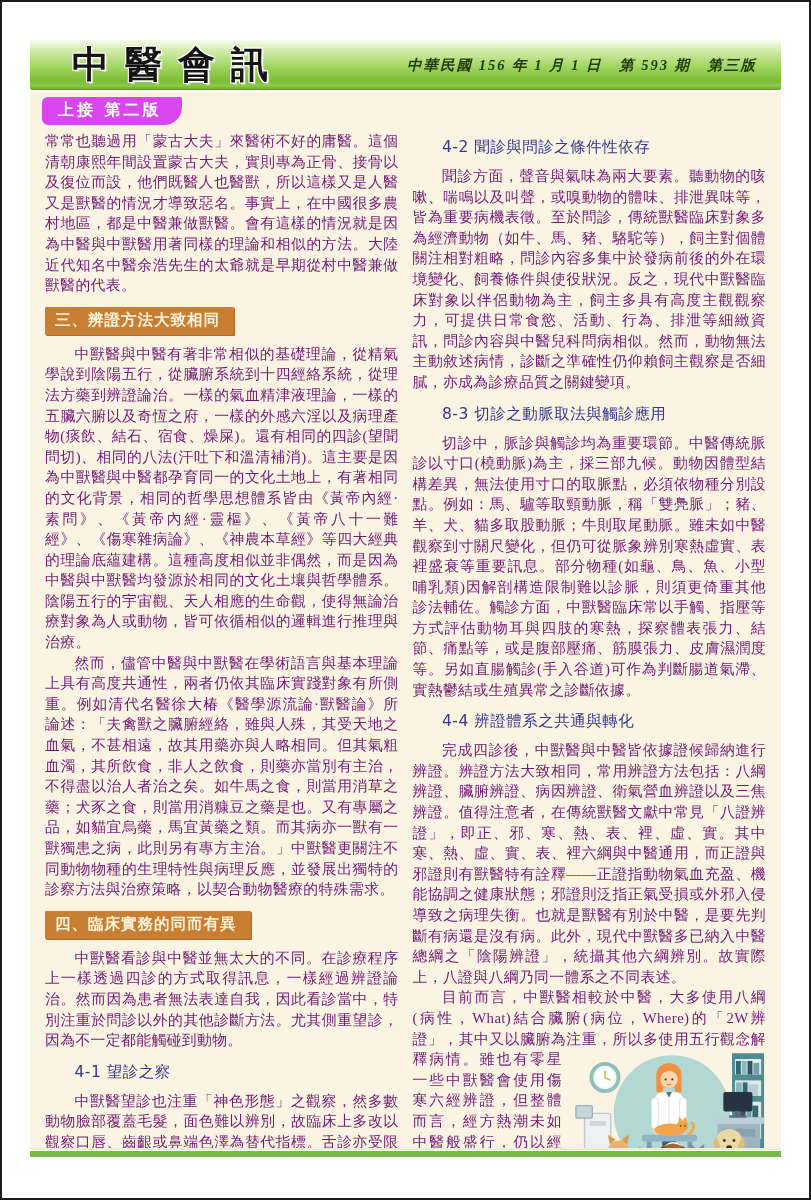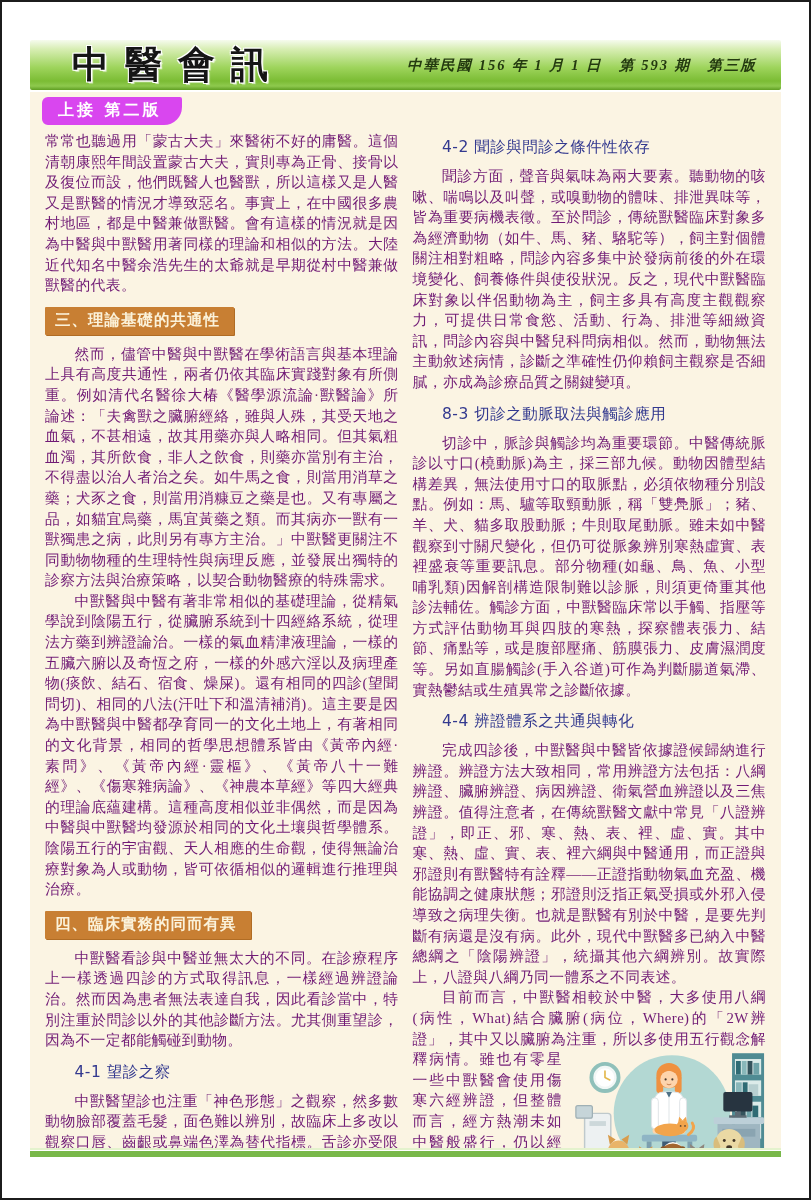--- a/index.html
+++ b/index.html
@@ -98,23 +98,23 @@
   <div class="sheet">
 
     <div class="continuation-tab">上接 第二版</div>
 
     <div class="columns">
 
       <div class="col">
         <p class="body-par">常常也聽過用「蒙古大夫」來醫術不好的庸醫。這個清朝康熙年間設置蒙古大夫，實則專為正骨、接骨以及復位而設，他們既醫人也醫獸，所以這樣又是人醫又是獸醫的情況才導致惡名。事實上，在中國很多農村地區，都是中醫兼做獸醫。會有這樣的情況就是因為中醫與中獸醫用著同樣的理論和相似的方法。大陸近代知名中醫余浩先生的太爺就是早期從村中醫兼做獸醫的代表。</p>
 
         <div>
-          <div class="sec-heading">三、理論基礎的共通性</div>
+          <div class="sec-heading">三、辨證方法大致相同</div>
+          <p class="body-par indent">中獸醫與中醫有著非常相似的基礎理論，從精氣學說到陰陽五行，從臟腑系統到十四經絡系統，從理法方藥到辨證論治。一樣的氣血精津液理論，一樣的五臟六腑以及奇恆之府，一樣的外感六淫以及病理產物(痰飲、結石、宿食、燥屎)。還有相同的四診(望聞問切)、相同的八法(汗吐下和溫清補消)。這主要是因為中獸醫與中醫都孕育同一的文化土地上，有著相同的文化背景，相同的哲學思想體系皆由《黃帝內經·素問》、《黃帝內經·靈樞》、《黃帝八十一難經》、《傷寒雜病論》、《神農本草經》等四大經典的理論底蘊建構。這種高度相似並非偶然，而是因為中醫與中獸醫均發源於相同的文化土壤與哲學體系。陰陽五行的宇宙觀、天人相應的生命觀，使得無論治療對象為人或動物，皆可依循相似的邏輯進行推理與治療。</p>
           <p class="body-par indent">然而，儘管中醫與中獸醫在學術語言與基本理論上具有高度共通性，兩者仍依其臨床實踐對象有所側重。例如清代名醫徐大椿《醫學源流論·獸醫論》所論述：「夫禽獸之臟腑經絡，雖與人殊，其受天地之血氣，不甚相遠，故其用藥亦與人略相同。但其氣粗血濁，其所飲食，非人之飲食，則藥亦當別有主治，不得盡以治人者治之矣。如牛馬之食，則當用消草之藥；犬豕之食，則當用消糠豆之藥是也。又有專屬之品，如貓宜烏藥，馬宜黃藥之類。而其病亦一獸有一獸獨患之病，此則另有專方主治。」中獸醫更關注不同動物物種的生理特性與病理反應，並發展出獨特的診察方法與治療策略，以契合動物醫療的特殊需求。</p>
-          <p class="body-par indent">中獸醫與中醫有著非常相似的基礎理論，從精氣學說到陰陽五行，從臟腑系統到十四經絡系統，從理法方藥到辨證論治。一樣的氣血精津液理論，一樣的五臟六腑以及奇恆之府，一樣的外感六淫以及病理產物(痰飲、結石、宿食、燥屎)。還有相同的四診(望聞問切)、相同的八法(汗吐下和溫清補消)。這主要是因為中獸醫與中醫都孕育同一的文化土地上，有著相同的文化背景，相同的哲學思想體系皆由《黃帝內經·素問》、《黃帝內經·靈樞》、《黃帝八十一難經》、《傷寒雜病論》、《神農本草經》等四大經典的理論底蘊建構。這種高度相似並非偶然，而是因為中醫與中獸醫均發源於相同的文化土壤與哲學體系。陰陽五行的宇宙觀、天人相應的生命觀，使得無論治療對象為人或動物，皆可依循相似的邏輯進行推理與治療。</p>
         </div>
 
         <div>
           <div class="sec-heading">四、臨床實務的同而有異</div>
           <p class="body-par indent">中獸醫看診與中醫並無太大的不同。在診療程序上一樣透過四診的方式取得訊息，一樣經過辨證論治。然而因為患者無法表達自我，因此看診當中，特別注重於問診以外的其他診斷方法。尤其側重望診，因為不一定都能觸碰到動物。</p>
         </div>
 
         <div>
           <div class="sub-heading">4-1 望診之察</div>
           <p class="body-par indent">中獸醫望診也注重「神色形態」之觀察，然多數動物臉部覆蓋毛髮，面色難以辨別，故臨床上多改以觀察口唇、齒齦或鼻端色澤為替代指標。舌診亦受限於動物的配合度，有時難以如中醫直觀觀察。更有如鬆獅犬其舌頭，先天為暗紫色，難以作為辨色依據。因此，中獸醫望診重點須靈活轉化為觀察體姿、步態、眼神神態、毛被光澤、糞尿顏色與質地等外在可視資訊。</p>

